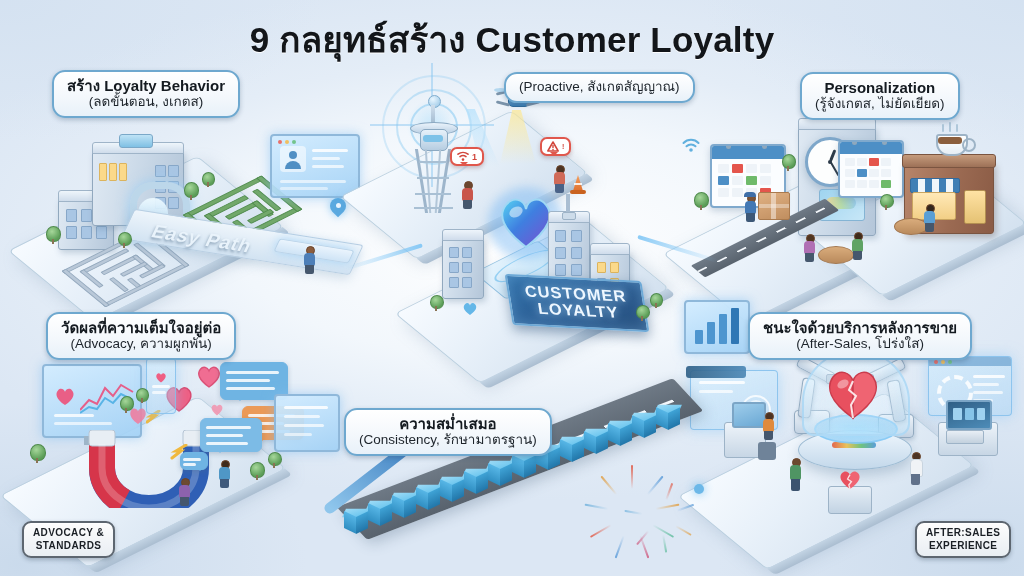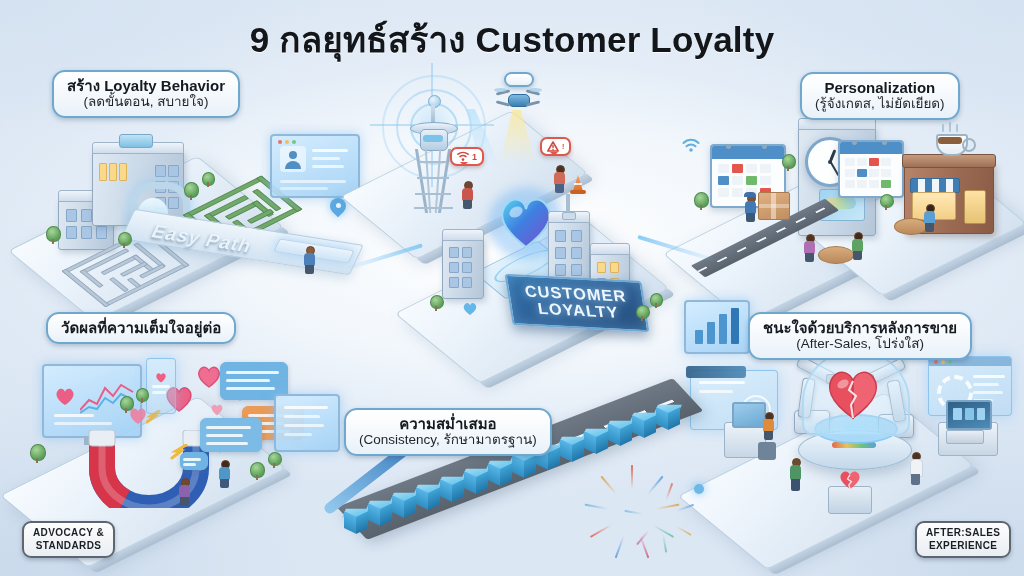--- a/index.html
+++ b/index.html
@@ -924,33 +924,35 @@
       <div class="abs" style="left:17px;top:6px;width:9px;height:12px;background:#86c4e8;border-radius:1px;"></div>
       <div class="abs" style="left:29px;top:6px;width:8px;height:12px;background:#9fd2f0;border-radius:1px;"></div>
     </div>
     <div class="abs" style="left:256px;top:74px;width:36px;height:12px;background:linear-gradient(180deg,#e8eef5,#c3d1de);border:1px solid #9db3c7;border-radius:2px;"></div>
 
     <div class="abs" style="left:4px;top:128px;width:10px;height:10px;border-radius:50%;background:#6cb8e8;box-shadow:0 0 10px rgba(110,190,240,.9);"></div>
   </div>
 
   <div class="abs pill" style="left:52px;top:70px;">
     <div class="l1">สร้าง Loyalty Behavior</div>
-    <div class="l2">(ลดขั้นตอน, สบายใจ)</div>
+    <div class="l2">(ลดขั้นตอน, งเกตส)</div>
   </div>
 
   <div class="abs pill" style="left:504px;top:72px;">
+    <div class="l2">(Proactive, สังเกตสัญญาณ)</div>
   </div>
 
   <div class="abs pill" style="left:800px;top:72px;">
     <div class="l1">Personalization</div>
     <div class="l2">(รู้จังเกตส, ไม่ยัดเยียด)</div>
   </div>
 
   <div class="abs pill" style="left:46px;top:312px;">
     <div class="l1">วัดผลที่ความเต็มใจอยู่ต่อ</div>
+    <div class="l2">(Advocacy, ความผูกพัน)</div>
   </div>
 
   <div class="abs pill" style="left:748px;top:312px;">
     <div class="l1">ชนะใจด้วยบริการหลังการขาย</div>
     <div class="l2">(After-Sales, โปร่งใส)</div>
   </div>
 
   <div class="abs pill" style="left:344px;top:408px;">
     <div class="l1">ความสม่ำเสมอ</div>
     <div class="l2">(Consistency, รักษามาตรฐาน)</div>

